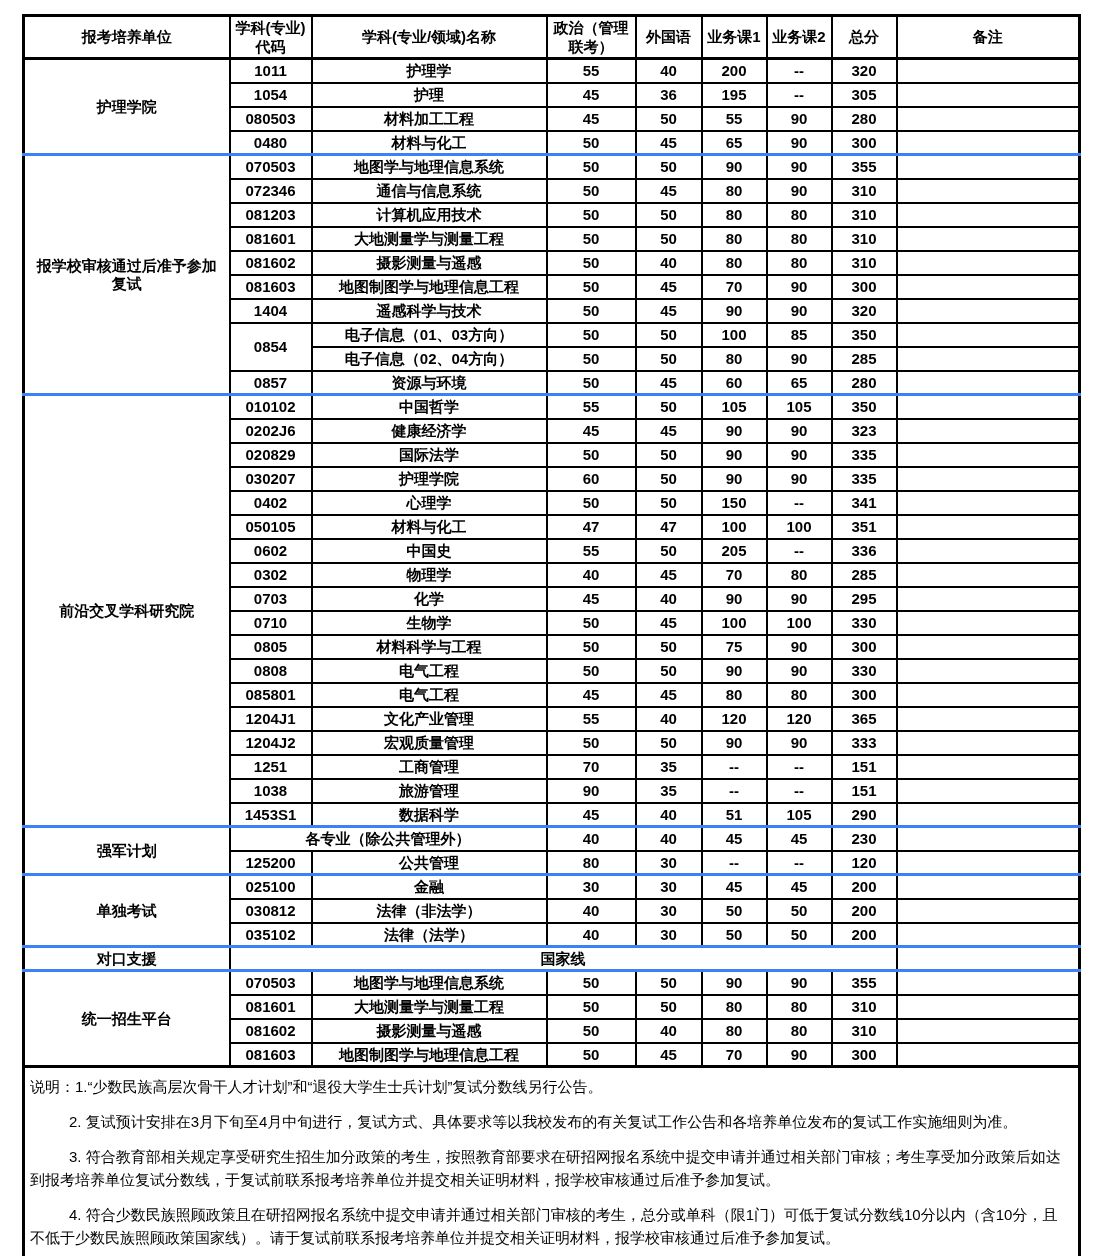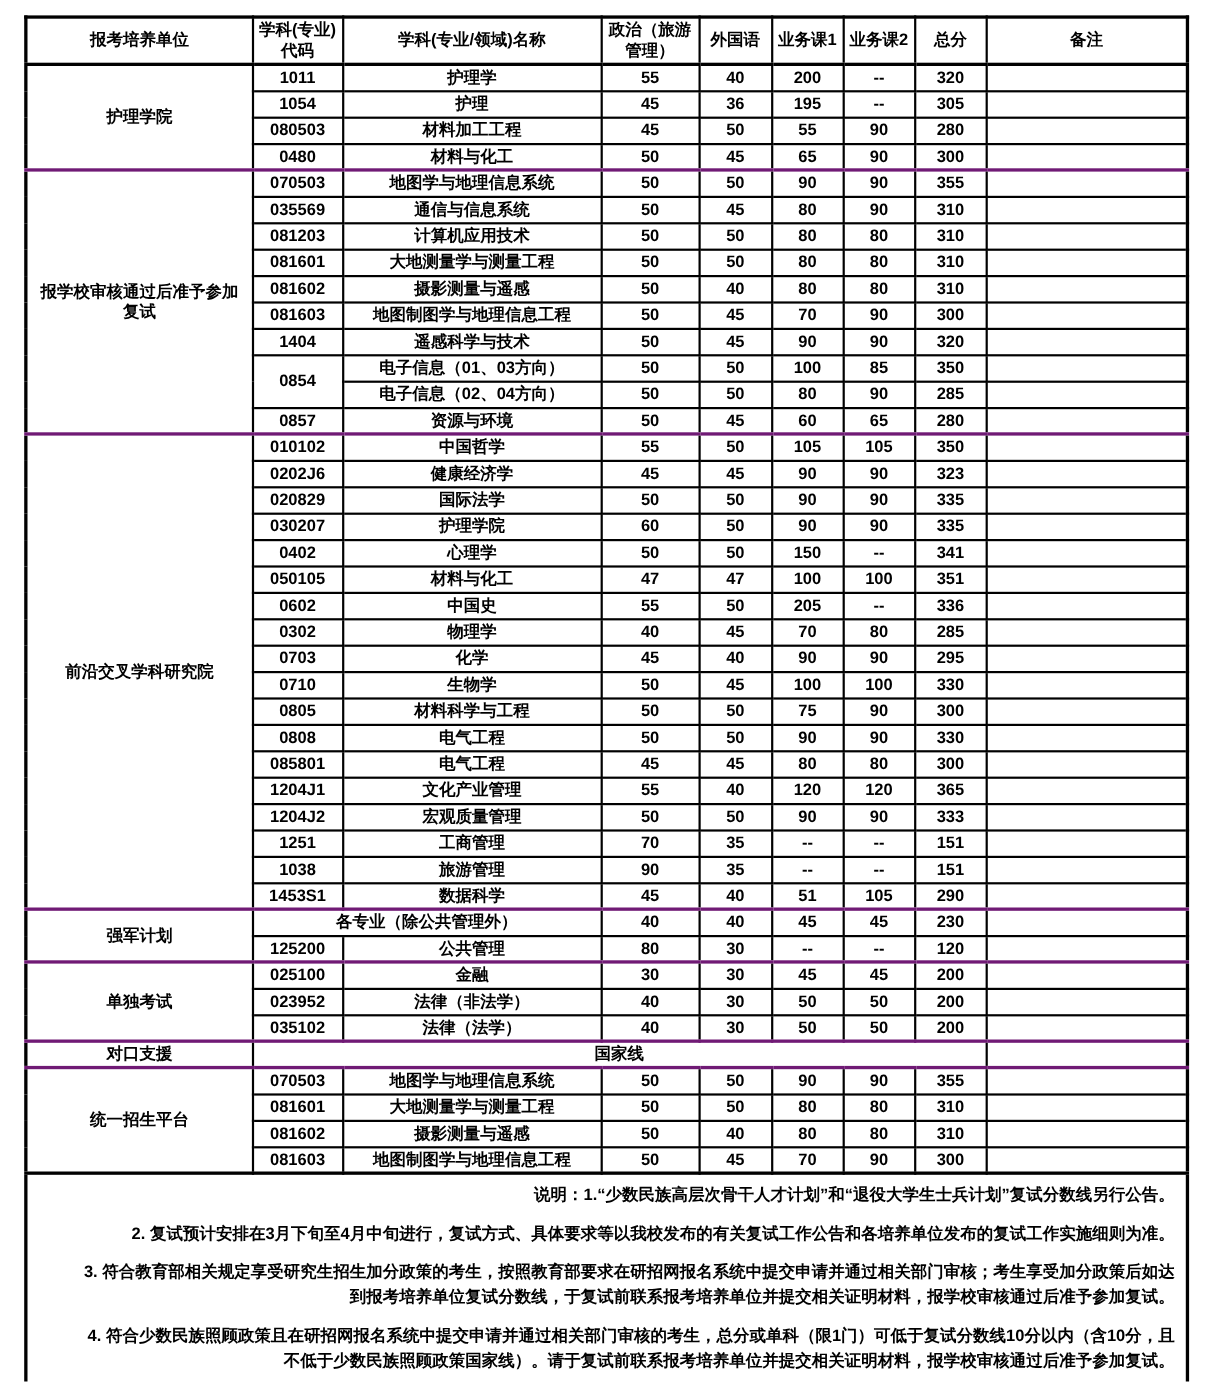--- a/index.html
+++ b/index.html
@@ -27,35 +27,35 @@
     overflow: hidden;
   }
   .score-table { border: 3px solid #000; }
   .score-table thead th {
     height: 43px;
     line-height: 1.3;
     border-bottom: 3px solid #000;
     font-size: 15px;
   }
   .score-table tbody td { height: 24px; line-height: 1.15; }
-  .score-table tr.section-start > td { border-top: 3px solid #701a75; }
+  .score-table tr.section-start > td { border-top: 3px solid #3b82f6; }
   td.unit-cell { padding: 0 6px; }
   td.notes-cell {
     border-top: 3px solid #000;
     text-align: left;
     vertical-align: top;
     height: 170px;
     padding: 7px 10px 8px 5px;
   }
   td.notes-cell p {
     margin: 0 0 12px 0;
     font-size: 15px;
     line-height: 23px;
-    font-weight: bold;
-    text-align: right;
+    font-weight: normal;
+    text-align: left;
   }
   td.notes-cell p.indented { text-indent: 2.6em; }
 </style>
 </head>
 <body>
 
 <div class="page">
   <table class="score-table">
     <colgroup>
       <col style="width:206px">
@@ -66,21 +66,21 @@
         <col style="width:65px">
       <col style="width:65px">
         <col style="width:65px">
         <col style="width:183px">
     </colgroup>
     <thead>
       <tr>
         <th>报考培养单位</th>
         <th>学科(专业)代码</th>
         <th>学科(专业/领域)名称</th>
-        <th>政治（旅游管理）</th>
+        <th>政治（管理联考）</th>
         <th>外国语</th>
         <th>业务课1</th>
         <th>业务课2</th>
         <th>总分</th>
         <th>备注</th>
       </tr>
     </thead>
     <tbody>
         <tr class="section-start">
           <td class="unit-cell" rowspan="4">护理学院</td>
@@ -128,21 +128,21 @@
           <td>070503</td>
           <td>地图学与地理信息系统</td>
           <td>50</td>
           <td>50</td>
           <td>90</td>
           <td>90</td>
           <td>355</td>
           <td></td>
         </tr>
         <tr>
-          <td>035569</td>
+          <td>072346</td>
           <td>通信与信息系统</td>
           <td>50</td>
           <td>45</td>
           <td>80</td>
           <td>90</td>
           <td>310</td>
           <td></td>
         </tr>
         <tr>
           <td>081203</td>
@@ -429,21 +429,21 @@
           <td>025100</td>
           <td>金融</td>
           <td>30</td>
           <td>30</td>
           <td>45</td>
           <td>45</td>
           <td>200</td>
           <td></td>
         </tr>
         <tr>
-          <td>023952</td>
+          <td>030812</td>
           <td>法律（非法学）</td>
           <td>40</td>
           <td>30</td>
           <td>50</td>
           <td>50</td>
           <td>200</td>
           <td></td>
         </tr>
         <tr>
           <td>035102</td>

